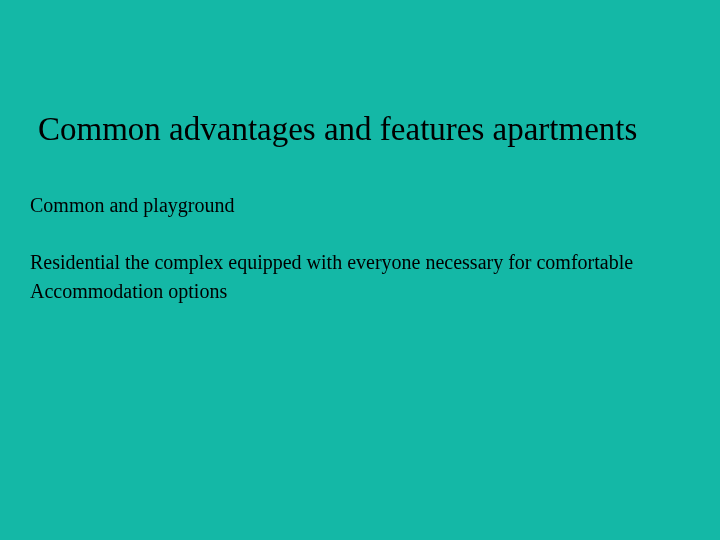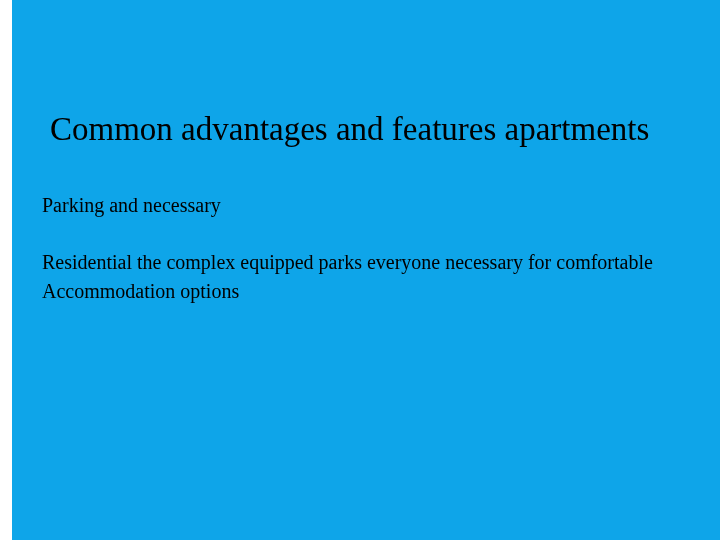--- a/index.html
+++ b/index.html
@@ -11,22 +11,21 @@
     height: 540px;
     background: #ffffff;
     overflow: hidden;
     position: relative;
     font-family: "Liberation Serif", "DejaVu Serif", serif;
     color: #000000;
   }
   .slide {
     position: absolute;
     inset: 0;
-    background: #0ea5e9;
-    margin-left: 12px;
+    background: #14b8a6;
   }
   .slide-title {
     position: absolute;
     left: 38px;
     top: 110px;
     font-size: 33px;
     font-weight: normal;
     line-height: 1.2;
     margin: 0;
     white-space: nowrap;
@@ -45,16 +44,16 @@
     color: #000000;
   }
 </style>
 </head>
 <body>
 
 <div class="slide">
   <h1 class="slide-title">Common advantages and features apartments</h1>
 
   <div class="slide-body">
-    <p>Parking and necessary</p>
-    <p>Residential the complex equipped parks everyone necessary for comfortable Accommodation options</p>
+    <p>Common and playground</p>
+    <p>Residential the complex equipped with everyone necessary for comfortable Accommodation options</p>
   </div>
 </div>
 
 </body></html>

